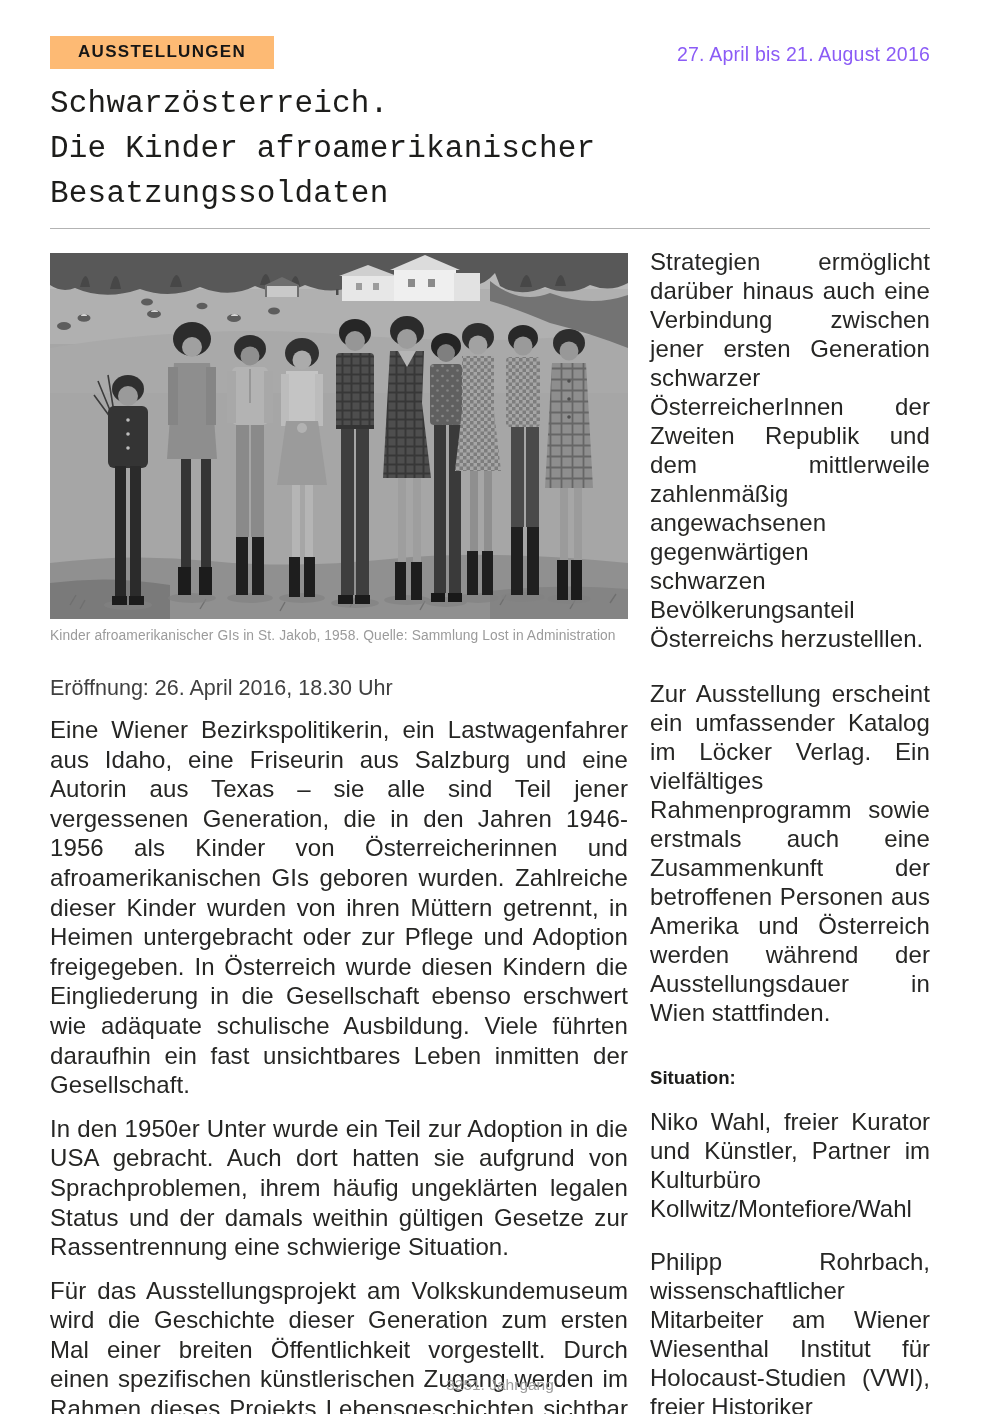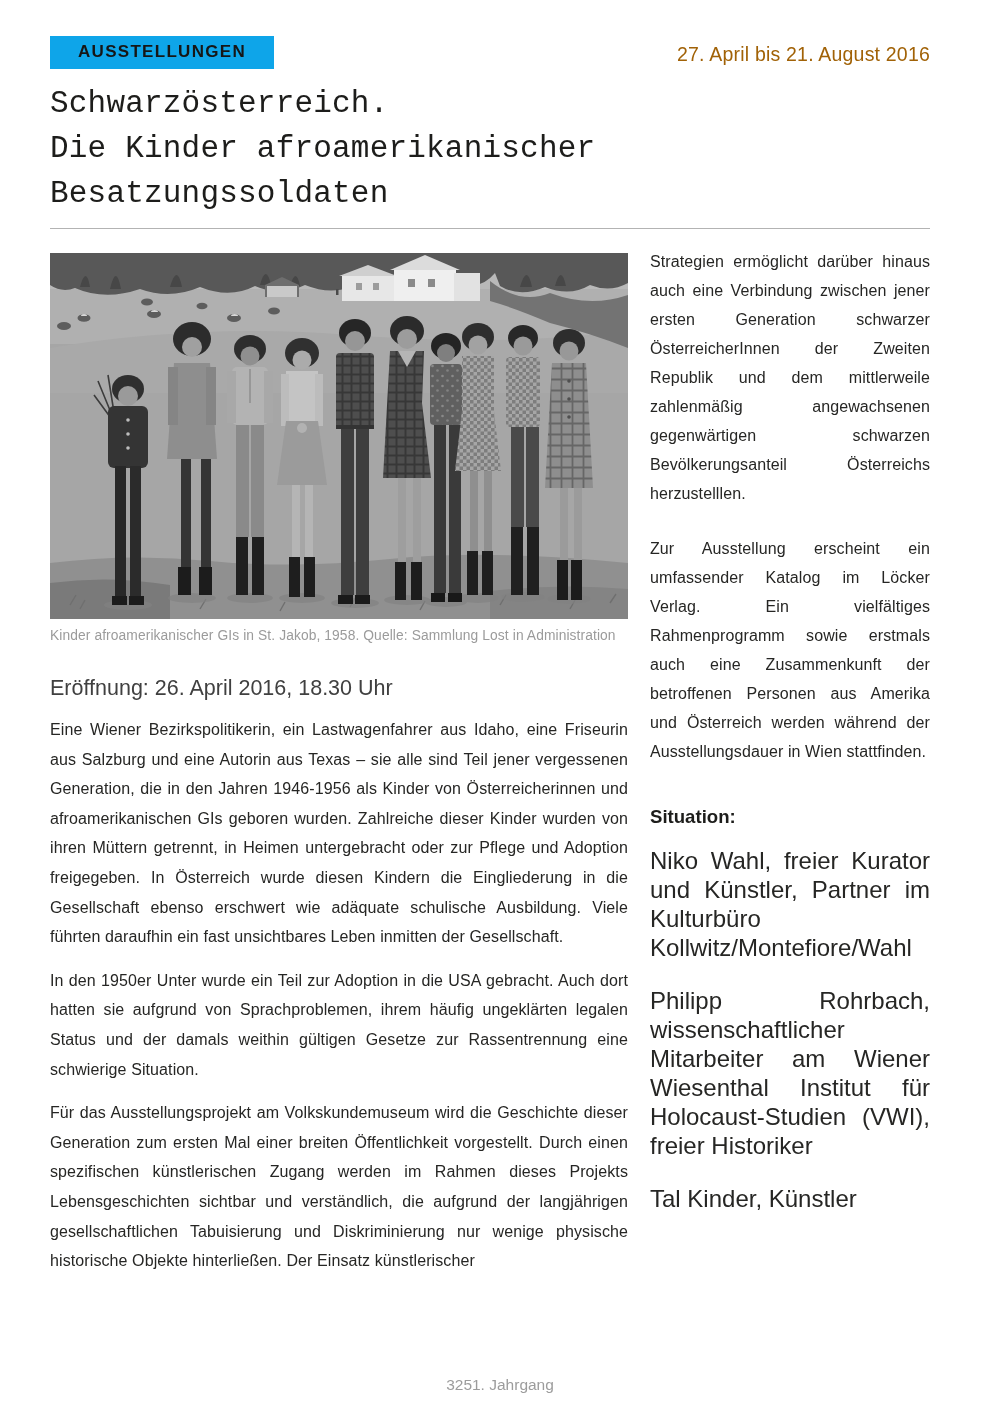--- a/index.html
+++ b/index.html
@@ -6,39 +6,39 @@
   body{
     width:1000px;height:1414px;position:relative;background:#ffffff;
     font-family:"Liberation Sans","DejaVu Sans",sans-serif;
     color:#1d1d1b;-webkit-font-smoothing:antialiased;
   }
   .page{padding:36px 70px 0 50px;}
 
   
   .header-row{display:flex;justify-content:space-between;align-items:flex-start;}
   .badge{
-    background:#0ea5e9;color:#161616;font-size:17px;font-weight:600;
+    background:#fdba74;color:#161616;font-size:17px;font-weight:600;
     letter-spacing:1.3px;padding:6px 28px 7px 28px;display:inline-block;
   }
-  .date{font-size:19.5px;margin-top:7px;color:#a16207;letter-spacing:.2px;}
+  .date{font-size:19.5px;margin-top:7px;color:#8b5cf6;letter-spacing:.2px;}
   .title{margin-top:12px;font-size:31px;line-height:45px;font-weight:300;letter-spacing:.2px;color:#1d1d1b;font-family:Liberation Mono, monospace;}
   .rule{border:none;border-top:1px solid #b3b3b3;margin:12px 0 0 0;}
 
   
   .columns{display:flex;gap:22px;margin-top:24px;}
   .col-left{width:578px;flex:0 0 578px;}
   .col-right{width:280px;flex:0 0 280px;}
 
   .photo-wrap svg{display:block;}
   .caption{margin-top:9px;font-size:13.8px;color:#9b9b9b;letter-spacing:.1px;}
 
   .subheading{margin-top:33px;font-size:21.5px;color:#404040;}
 
   .body-para{
-    margin:14px 0 0 0;font-size:16px;line-height:29.6px;color:#262624;
+    margin:14px 0 0 0;font-size:24px;line-height:29.6px;color:#262624;
     text-align:justify;hyphens:auto;-webkit-hyphens:auto;letter-spacing:.1px;
   }
   .col-right .body-para{line-height:29px;}
   .rp1{margin-top:-6px;}
   .rp2{margin-top:26px;}
   .rp3{margin-top:26px;text-align:left;}
   .curators-heading{margin-top:40px;font-size:18.6px;font-weight:700;color:#1d1d1b;}
   .curator{margin-top:18px;font-size:24px;line-height:29px;color:#262624;text-align:justify;hyphens:auto;-webkit-hyphens:auto;}
   .curator.last{text-align:left;}
 

